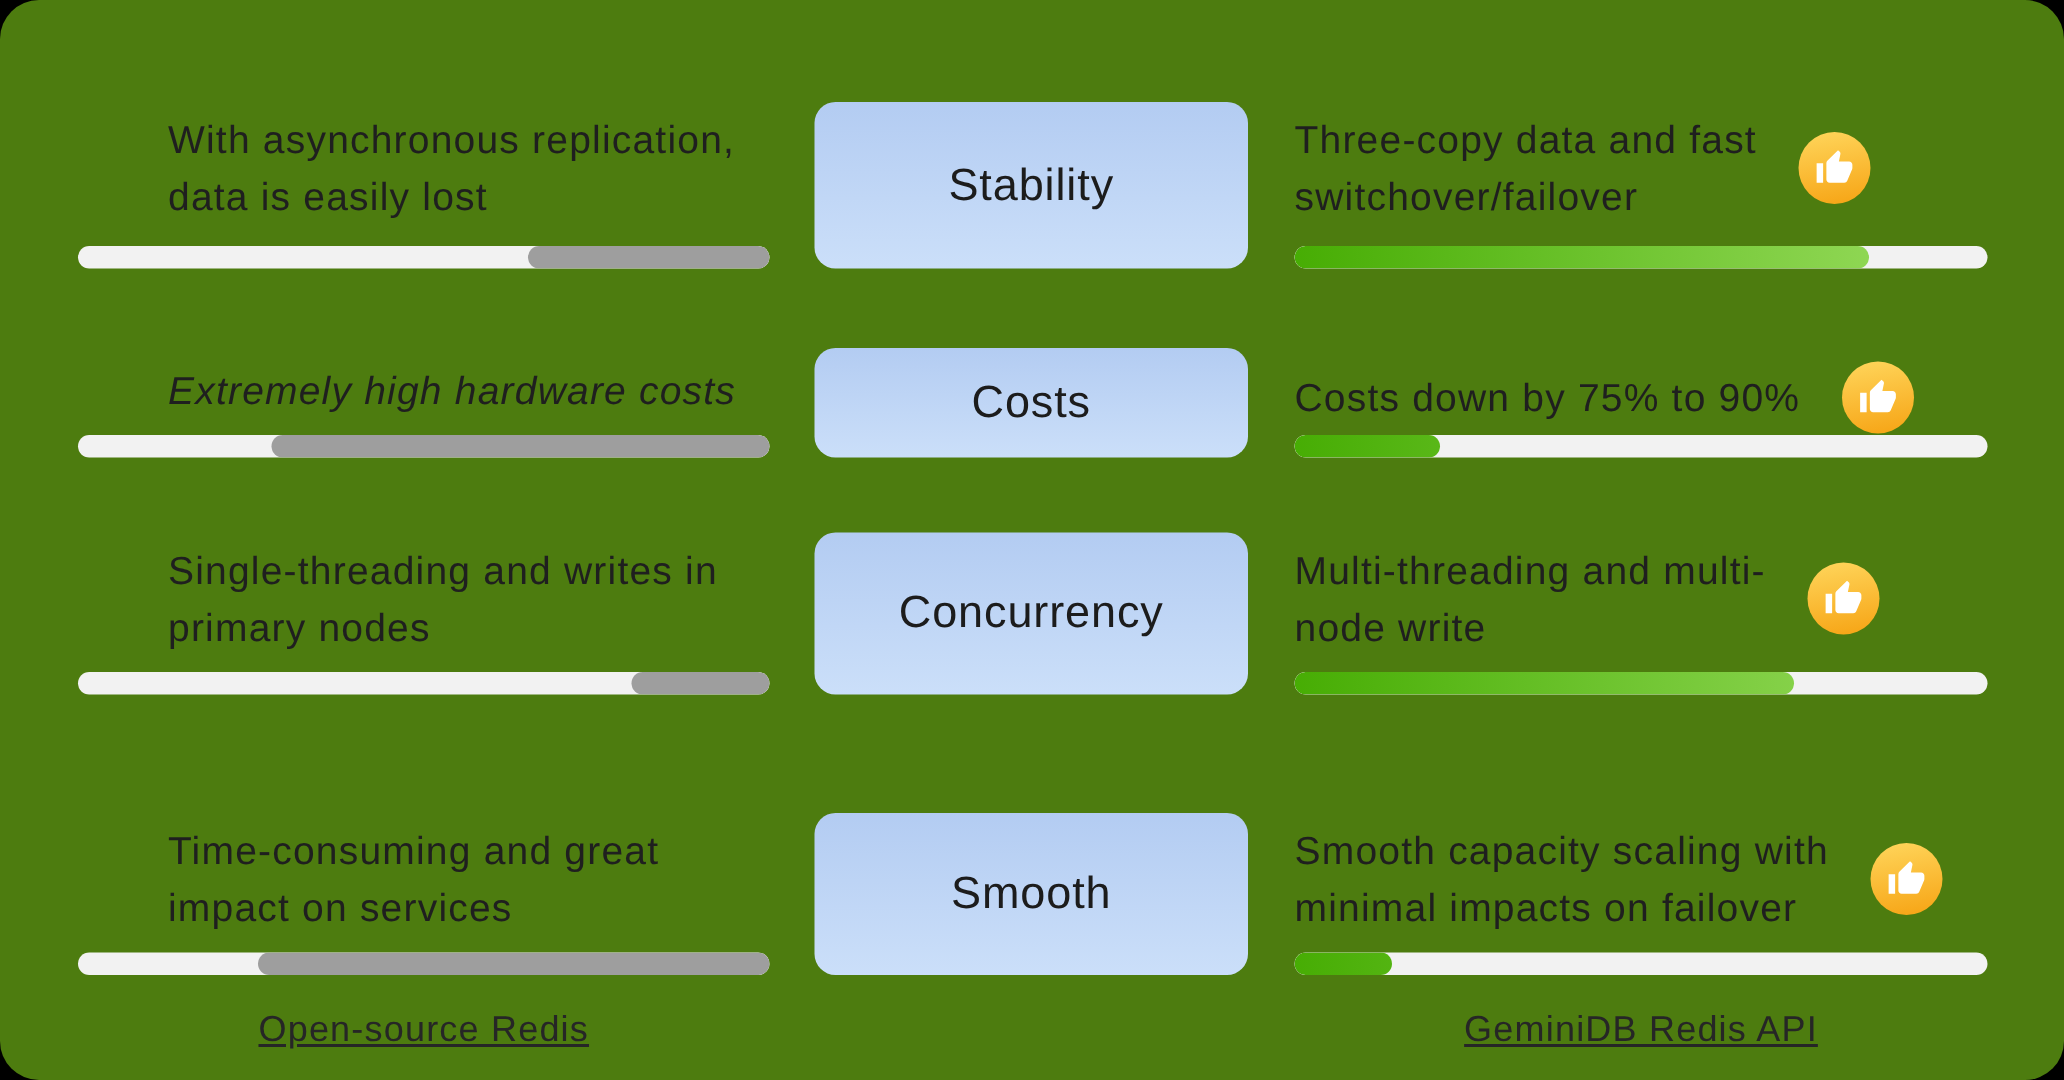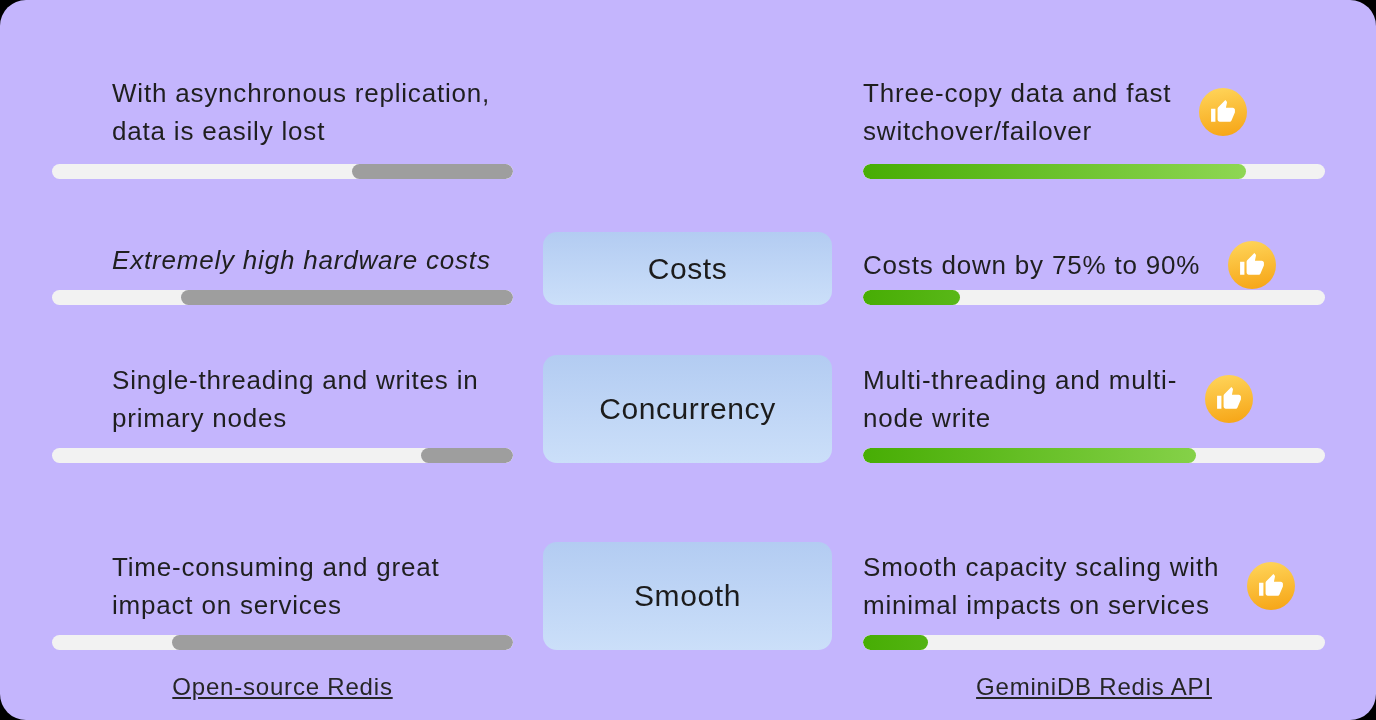--- a/index.html
+++ b/index.html
@@ -1,17 +1,17 @@
 <!DOCTYPE html>
 <html><head>
 <meta charset="utf-8">
 <style>
   html,body{margin:0;padding:0;background:#000;}
   .canvas{
-    position:relative;width:1376px;height:720px;background:#c4b5fd;
+    position:relative;width:1376px;height:720px;background:#4d7c0f;
     border-radius:26px;overflow:hidden;
     font-family:"Liberation Sans", sans-serif;color:#1f1f1f;
   }
   .row{position:absolute;left:0;width:100%;}
   .row1{top:68px;height:111px;}
   .row2{top:232px;height:73px;}
   .row3{top:355px;height:108px;}
   .row4{top:542px;height:108px;}
 
   .cell{position:absolute;top:0;height:100%;}
@@ -67,20 +67,25 @@
 <body>
 
 <div class="canvas">
 
   <div class="row row1">
     <div class="cell cell-left">
       <div class="side-text ltext">With asynchronous replication,
 data is easily lost</div>
       <div class="bar bar-gray">
         <div class="fill" style="width: 35%;"></div>
+      </div>
+    </div>
+    <div class="cell cell-center">
+      <div class="card">
+        <span class="card-label">Stability</span>
       </div>
     </div>
     <div class="cell cell-right">
       <div class="rcontent">
         <div class="side-text">Three-copy data and fast
 switchover/failover</div>
         <div class="thumb-badge">
           <svg viewBox="0 0 24 24">
               <path fill="#ffffff" d="M1 21h4V9H1v12zM23 10c0-1.1-.9-2-2-2h-6.31l.95-4.57.03-.32c0-.41-.17-.79-.44-1.06L14.17 1 7.59 7.59C7.22 7.95 7 8.45 7 9v10c0 1.1.9 2 2 2h9c.83 0 1.54-.5 1.84-1.22l3.02-7.05c.09-.23.14-.47.14-.73v-2z"></path>
             </svg>
@@ -157,21 +162,21 @@
       </div>
     </div>
     <div class="cell cell-center">
       <div class="card">
         <span class="card-label">Smooth</span>
       </div>
     </div>
     <div class="cell cell-right">
       <div class="rcontent">
         <div class="side-text">Smooth capacity scaling with
-minimal impacts on services</div>
+minimal impacts on failover</div>
         <div class="thumb-badge">
           <svg viewBox="0 0 24 24">
               <path fill="#ffffff" d="M1 21h4V9H1v12zM23 10c0-1.1-.9-2-2-2h-6.31l.95-4.57.03-.32c0-.41-.17-.79-.44-1.06L14.17 1 7.59 7.59C7.22 7.95 7 8.45 7 9v10c0 1.1.9 2 2 2h9c.83 0 1.54-.5 1.84-1.22l3.02-7.05c.09-.23.14-.47.14-.73v-2z"></path>
             </svg>
         </div>
       </div>
       <div class="bar bar-green">
         <div class="fill" style="width: 14%;"></div>
       </div>
     </div>

